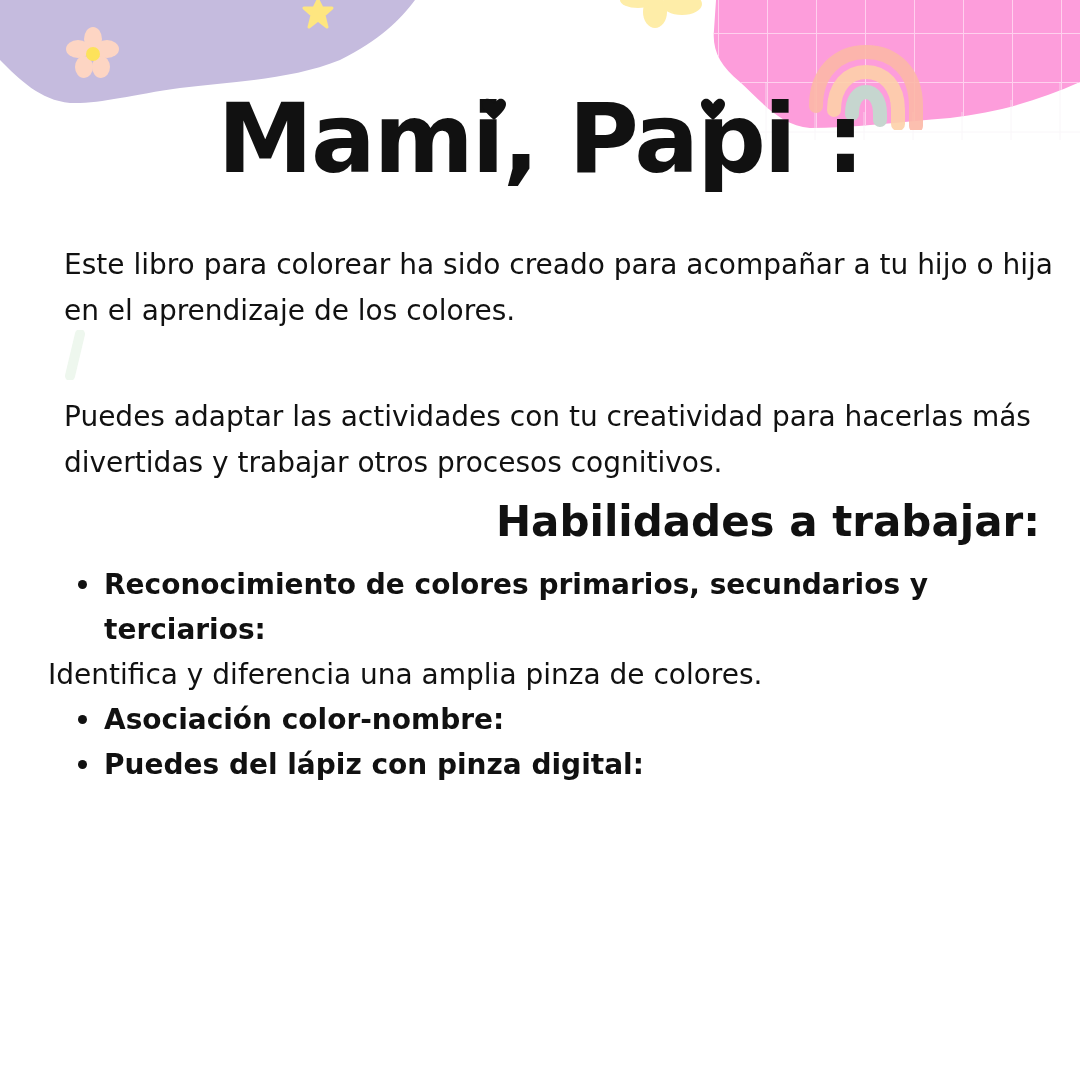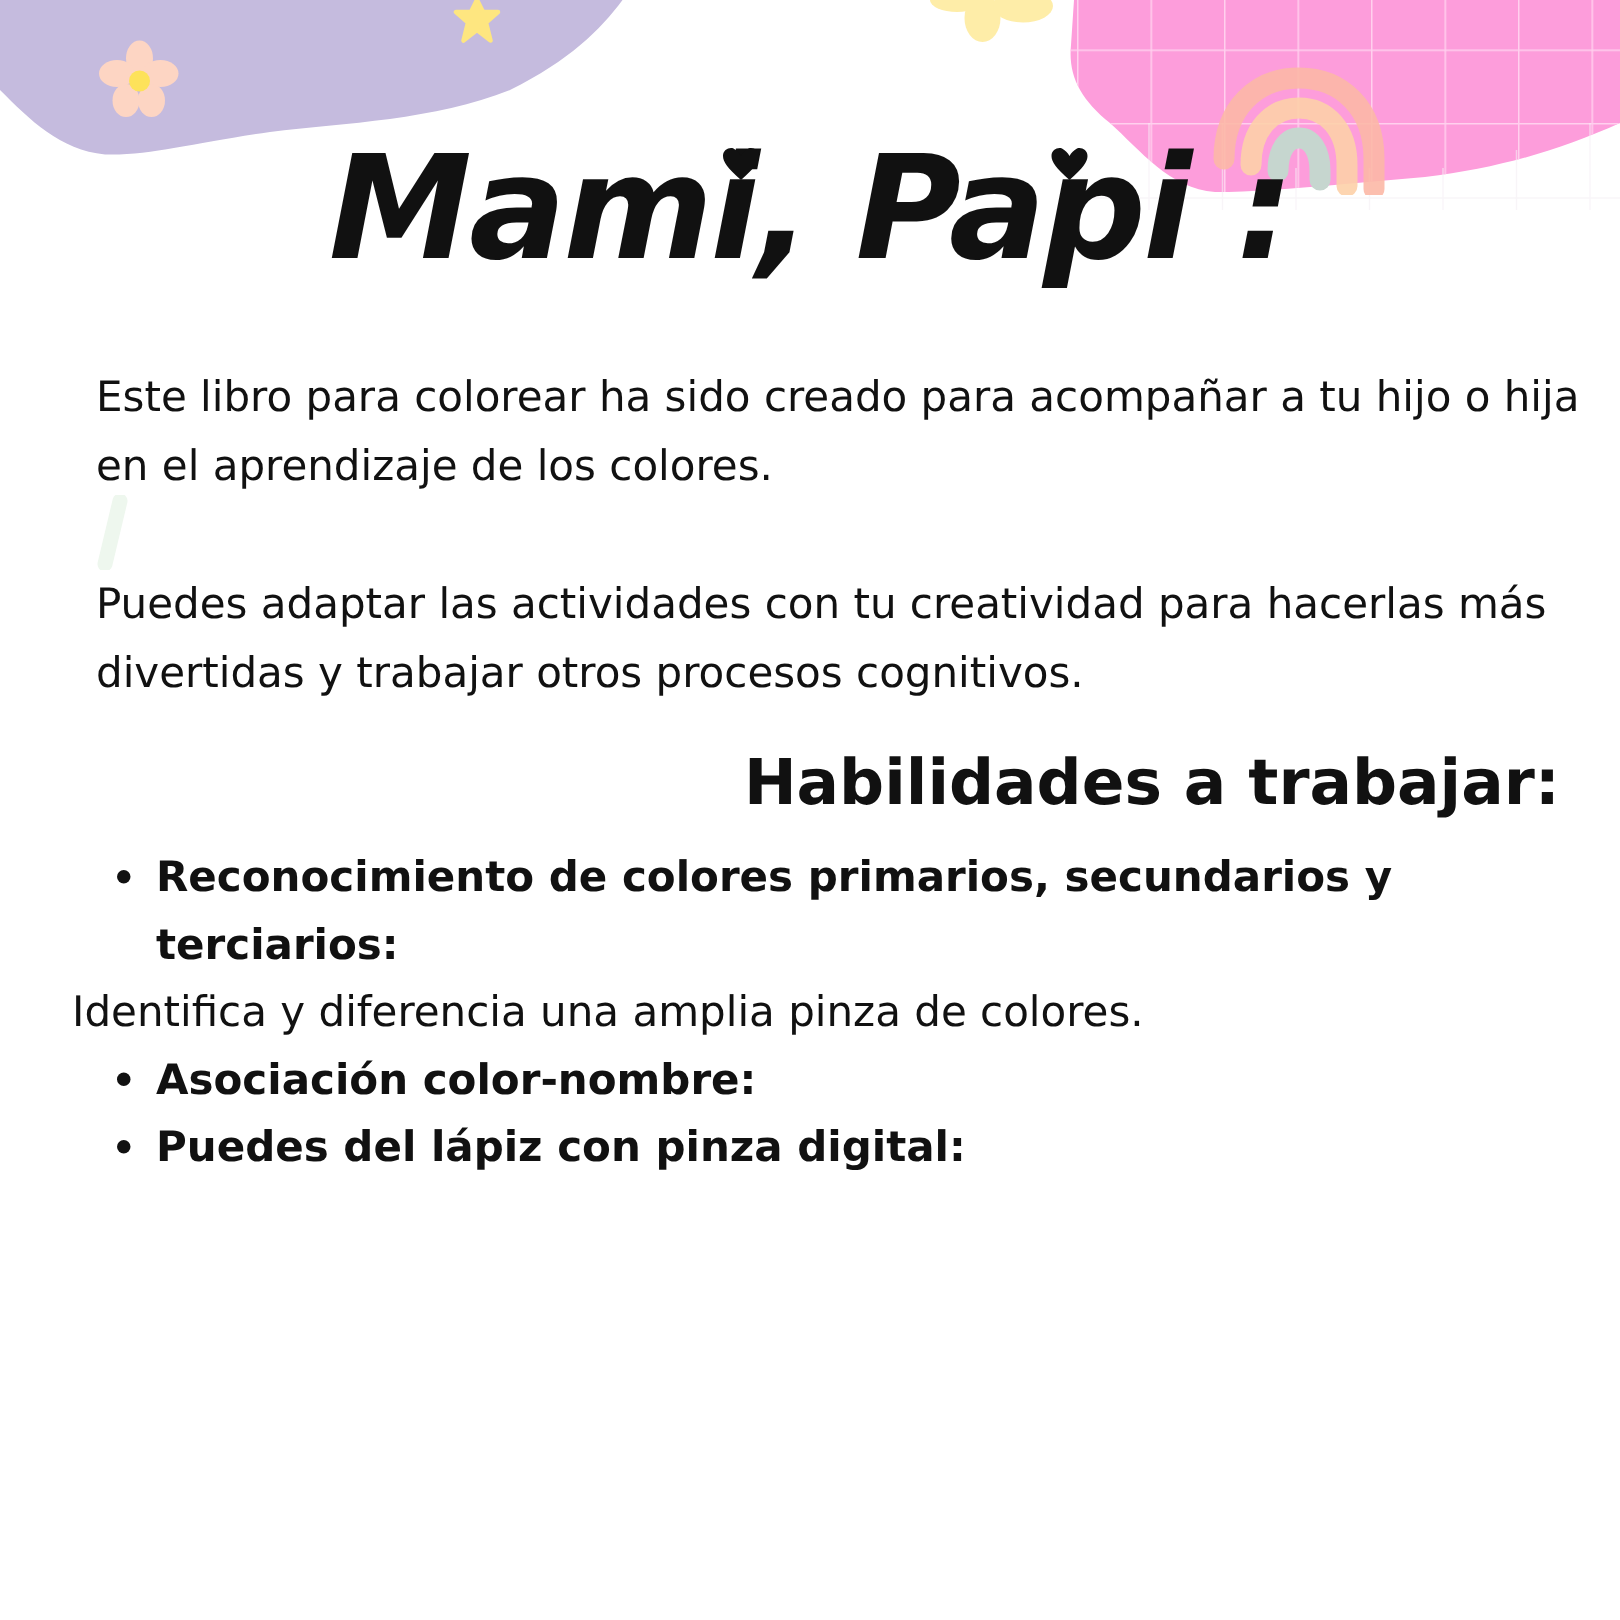--- a/index.html
+++ b/index.html
@@ -5,21 +5,21 @@
     html, body { margin: 0; padding: 0; }
     body {
       width: 1080px; height: 1080px; position: relative; overflow: hidden;
       background: #ffffff; color: #111111;
       font-family: "DejaVu Sans", sans-serif;
     }
     .deco { position: absolute; }
     .title {
       position: absolute; left: 0; width: 1080px; top: 82px; text-align: center;
       font-family: "DejaVu Sans", sans-serif; font-size: 96px; font-weight: bold;
-      letter-spacing: -2px; line-height: 1.2; font-style: italic;
+      letter-spacing: -2px; line-height: 1.2;
     }
     .para {
       position: absolute; left: 48px; width: 990px;
       font-size: 28px; line-height: 46px; margin: 16px;
     }
     .h2 {
       position: absolute; left: 0; width: 1040px; text-align: right; top: 494px;
       font-size: 42px; font-weight: bold; margin: 0; line-height: 56px;
     }
     .skills { position: absolute; left: 48px; top: 562px; width: 1000px; }
@@ -90,21 +90,21 @@
 <h1 class="title" style="margin:0">Mami, Papi :</h1>
 
 <svg class="deco" style="left:481px;top:98px" width="26" height="24" viewBox="0 0 26 24">
   <path d="M13 22 C4 14 1 10 1 6 C1 2 5 0 8 1 C10 2 12 4 13 6 C14 4 16 2 18 1 C21 0 25 2 25 6 C25 10 22 14 13 22 Z" fill="#111"></path>
 </svg>
 <svg class="deco" style="left:700px;top:98px" width="26" height="24" viewBox="0 0 26 24">
   <path d="M13 22 C4 14 1 10 1 6 C1 2 5 0 8 1 C10 2 12 4 13 6 C14 4 16 2 18 1 C21 0 25 2 25 6 C25 10 22 14 13 22 Z" fill="#111"></path>
 </svg>
 
 <p class="para" style="top:226px">Este libro para colorear ha sido creado para acompañar a tu hijo o hija en el aprendizaje de los colores.</p>
-<p class="para" style="top:364px">Puedes adaptar las actividades con tu creatividad para hacerlas más divertidas y trabajar otros procesos cognitivos.</p>
+<p class="para" style="top:378px">Puedes adaptar las actividades con tu creatividad para hacerlas más divertidas y trabajar otros procesos cognitivos.</p>
 
 <h2 class="h2">Habilidades a trabajar:</h2>
 
 <div class="skills">
   <div>
     <div class="skill-title">
       <span class="bullet"></span>
       <span>Reconocimiento de colores primarios, secundarios y terciarios:</span>
     </div>
     <div class="skill-desc">Identifica y diferencia una amplia pinza de colores.</div>

